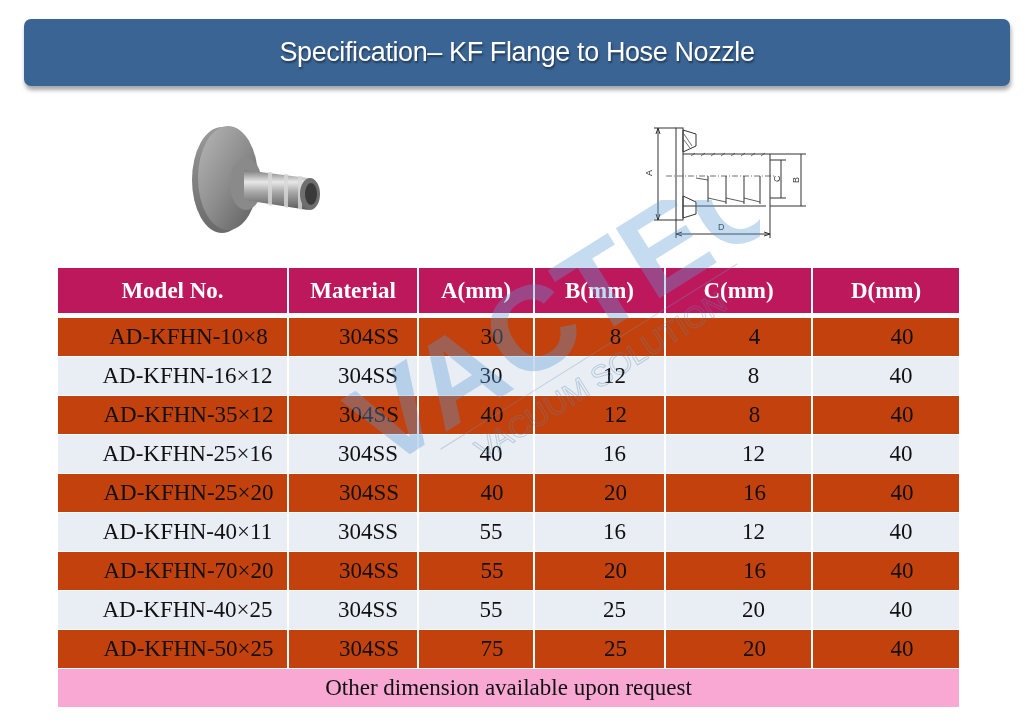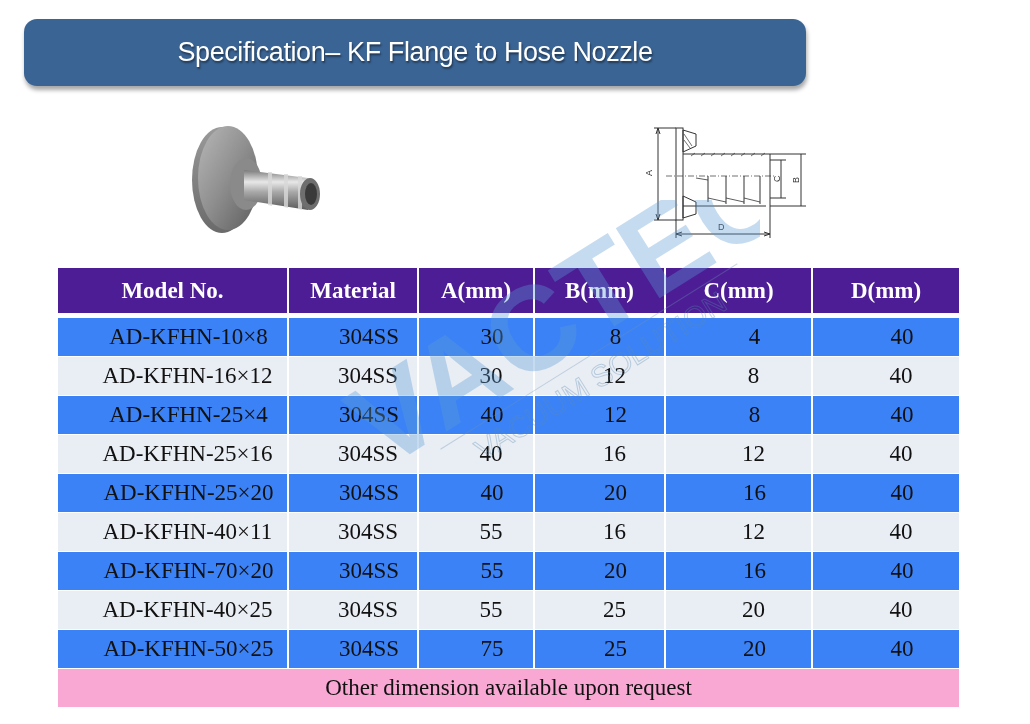--- a/index.html
+++ b/index.html
@@ -11,24 +11,24 @@
       width: 1030px;
       height: 724px;
       position: relative;
       overflow: hidden;
       font-family: "Liberation Serif", serif;
     }
     .title-bar {
       position: absolute;
       left: 24px;
       top: 19px;
-      width: 782px;
+      width: 986px;
       height: 67px;
       background: #3a6494;
-      border-radius: 13px;
+      border-radius: 7px;
       box-shadow: 1px 4px 4px rgba(0,0,0,0.35);
       display: flex;
       align-items: center;
       justify-content: center;
     }
     .title-text {
       color: #ffffff;
       font-family: "Liberation Sans", sans-serif;
       font-size: 27px;
       letter-spacing: -0.4px;
@@ -60,42 +60,42 @@
     table.spec {
       position: absolute;
       left: 58px;
       top: 268px;
       width: 901px;
       border-collapse: collapse;
       table-layout: fixed;
       z-index: 1;
     }
     table.spec th {
-      background: #4c1d95;
+      background: #be185d;
       color: #ffffff;
       font-weight: bold;
       font-size: 23px;
       height: 45px;
       padding: 0;
       text-align: center;
       border-right: 2px solid #ffffff;
       border-bottom: 5px solid #ffffff;
     }
     table.spec th:last-child { border-right: none; }
     table.spec td {
       font-size: 23px;
       color: #111111;
       text-align: center;
       height: 38px;
       padding: 0;
       border-right: 2px solid #ffffff;
       border-bottom: 1.5px solid #ffffff;
     }
     table.spec td:last-child { border-right: none; }
-    table.spec tr.odd td { background: #3b82f6; padding-left: 32px; }
+    table.spec tr.odd td { background: #c2410c; padding-left: 32px; }
     table.spec tr.even td { background: #e9edf4; padding-left: 30px; }
     table.spec tr.footer td {
       background: #f9a8d4;
       height: 38px;
       border-right: none;
     }
   </style>
 </head>
 <body>
 
@@ -208,21 +208,21 @@
     </tr>
     <tr class="even">
       <td>AD-KFHN-16×12</td>
       <td>304SS</td>
       <td>30</td>
       <td>12</td>
       <td>8</td>
       <td>40</td>
     </tr>
     <tr class="odd">
-      <td>AD-KFHN-25×4</td>
+      <td>AD-KFHN-35×12</td>
       <td>304SS</td>
       <td>40</td>
       <td>12</td>
       <td>8</td>
       <td>40</td>
     </tr>
     <tr class="even">
       <td>AD-KFHN-25×16</td>
       <td>304SS</td>
       <td>40</td>

